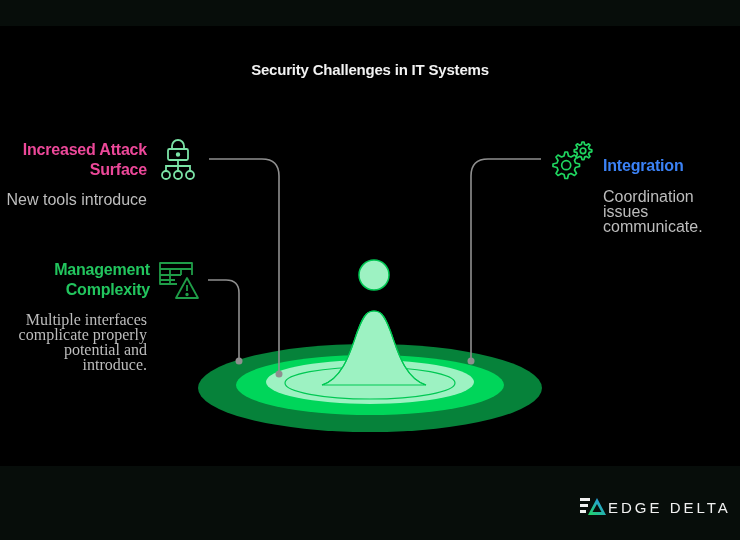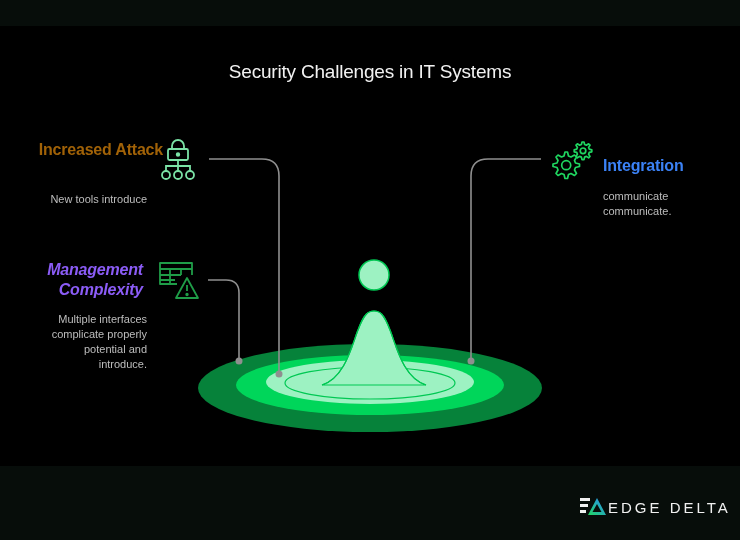--- a/index.html
+++ b/index.html
@@ -1,22 +1,22 @@
 <!DOCTYPE html>
 <html><head>
   <meta charset="utf-8">
   <style>
     * { margin: 0; padding: 0; box-sizing: border-box; }
     html, body { width: 740px; height: 540px; background: #000; overflow: hidden; }
     body { position: relative; font-family: "Liberation Sans", "DejaVu Sans", sans-serif; }
     .band-top { position: absolute; left: 0; top: 0; width: 740px; height: 26px; background: #070d0a; }
     .band-bottom { position: absolute; left: 0; top: 466px; width: 740px; height: 74px; background: #070d0a; }
-    .title { position: absolute; left: 0; top: 61px; width: 740px; text-align: center; color: #f2f2f2; font-weight: normal; font-size: 19px; letter-spacing: -0.2px; }
+    .title { position: absolute; left: 0; top: 61px; width: 740px; text-align: center; color: #f2f2f2; font-weight: bold; font-size: 15px; letter-spacing: -0.2px; }
     .heading { position: absolute; font-weight: bold; font-size: 16px; line-height: 20px; letter-spacing: -0.2px; }
-    .desc { position: absolute; color: #bdbdbd; font-size: 11px; line-height: 15px; }
+    .desc { position: absolute; color: #bdbdbd; font-size: 16px; line-height: 15px; }
     .right-align { text-align: right; }
     .left-align { text-align: left; }
     svg.overlay { position: absolute; left: 0; top: 0; }
     .icon { position: absolute; }
     .logo { position: absolute; left: 580px; top: 497px; display: flex; align-items: center; gap: 2px; }
     .logo-text { color: #f0f0f0; font-size: 15px; letter-spacing: 3px; font-weight: normal; }
   </style>
 </head>
 <body>
 
@@ -38,43 +38,44 @@
   <circle cx="374" cy="275" r="15" fill="#9df2c2" stroke="#00c853" stroke-width="1.5"></circle>
 
   <path d="M209,159 L262,159 Q279,159 279,176 L279,374" fill="none" stroke="#8f8f8f" stroke-width="1.6"></path>
   <circle cx="279" cy="374" r="3.5" fill="#8f8f8f"></circle>
   <path d="M208,280 L226,280 Q239,280 239,293 L239,361" fill="none" stroke="#8f8f8f" stroke-width="1.6"></path>
   <circle cx="239" cy="361" r="3.5" fill="#8f8f8f"></circle>
   <path d="M541,159 L488,159 Q471,159 471,176 L471,361" fill="none" stroke="#8f8f8f" stroke-width="1.6"></path>
   <circle cx="471" cy="361" r="3.5" fill="#8f8f8f"></circle>
 </svg>
 
-<div class="heading right-align" style="left:26px; top:140px; width:137px; color:#a16207;">
+<div class="heading right-align" style="left:10px; top:140px; width:137px; color:#ec4899;">
   <div>Increased Attack</div>
+  <div>Surface</div>
 </div>
 <div class="desc right-align" style="left:0px; top:192px; width:147px;">
   <div>New tools introduce</div>
 </div>
 <svg class="icon" style="left:158px; top:138px;" width="42" height="42" viewBox="0 0 42 42">
   <g fill="none" stroke="#7be3a6" stroke-width="1.8">
     <path d="M14,11 V8 a6,6 0 0 1 12,0 V11"></path>
     <rect x="10" y="11" width="20" height="11" rx="1.5"></rect>
     <circle cx="20" cy="16.5" r="1.3" fill="#7be3a6"></circle>
     <path d="M20,22 V27 M8,34 V28 H32 V34 M20,28 V34"></path>
     <circle cx="8" cy="37" r="4"></circle>
     <circle cx="20" cy="37" r="4"></circle>
     <circle cx="32" cy="37" r="4"></circle>
   </g>
 </svg>
 
-<div class="heading right-align" style="left:6px; top:260px; width:137px; color:#8b5cf6;font-style:italic;">
+<div class="heading right-align" style="left:13px; top:260px; width:137px; color:#22c55e;">
   <div>Management</div>
   <div>Complexity</div>
 </div>
-<div class="desc right-align" style="left:0px; top:312px; width:147px;">
+<div class="desc right-align" style="left:0px; top:312px; width:147px;font-family:Liberation Serif, serif;">
   <div>Multiple interfaces</div>
   <div>complicate properly</div>
   <div>potential and</div>
   <div>introduce.</div>
 </div>
 <svg class="icon" style="left:157px; top:260px;" width="44" height="42" viewBox="0 0 44 42">
   <g fill="none" stroke="#1f9d48" stroke-width="1.8" stroke-linejoin="round">
     <path d="M20,24 H3 V3 H35 V15"></path>
     <path d="M3,9 H35 M3,15 H24 M3,20 H18 M13,9 V24 M24,9 V15"></path>
     <path d="M30,18 L41,38 H19 Z"></path>
@@ -88,21 +89,21 @@
     <path d="M17,12 L19.5,12 L20.5,16 L23,17 L26.5,15 L28.5,17 L26.5,20.5 L27.5,23 L31.5,24 L31.5,26.5 L27.5,27.5 L26.5,30 L28.5,33.5 L26.5,35.5 L23,33.5 L20.5,34.5 L19.5,38.5 L17,38.5 L16,34.5 L13.5,33.5 L10,35.5 L8,33.5 L10,30 L9,27.5 L5,26.5 L5,24 L9,23 L10,20.5 L8,17 L10,15 L13.5,17 L16,16 Z"></path>
     <circle cx="18.2" cy="25.2" r="4.5"></circle>
     <path d="M34,2 L36,2 L36.6,4.5 L38.4,5.2 L40.6,3.8 L42,5.2 L40.6,7.4 L41.3,9.2 L43.8,9.8 L43.8,11.8 L41.3,12.4 L40.6,14.2 L42,16.4 L40.6,17.8 L38.4,16.4 L36.6,17.1 L36,19.6 L34,19.6 L33.4,17.1 L31.6,16.4 L29.4,17.8 L28,16.4 L29.4,14.2 L28.7,12.4 L26.2,11.8 L26.2,9.8 L28.7,9.2 L29.4,7.4 L28,5.2 L29.4,3.8 L31.6,5.2 L33.4,4.5 Z"></path>
     <circle cx="35" cy="10.8" r="2.8"></circle>
   </g>
 </svg>
 <div class="heading left-align" style="left:603px; top:156px; width:137px; color:#3b82f6;">
   <div>Integration</div>
 </div>
 <div class="desc left-align" style="left:603px; top:189px; width:137px;">
-  <div>communicate</div>
+  <div>Coordination issues</div>
   <div>communicate.</div>
 </div>
 
 <div class="logo">
   <svg width="26" height="20" viewBox="0 0 26 20">
     <defs>
       <linearGradient id="tri" x1="0" y1="1" x2="1" y2="0">
         <stop offset="0" stop-color="#1fd660"></stop>
         <stop offset="1" stop-color="#2a8cff"></stop>
       </linearGradient>

